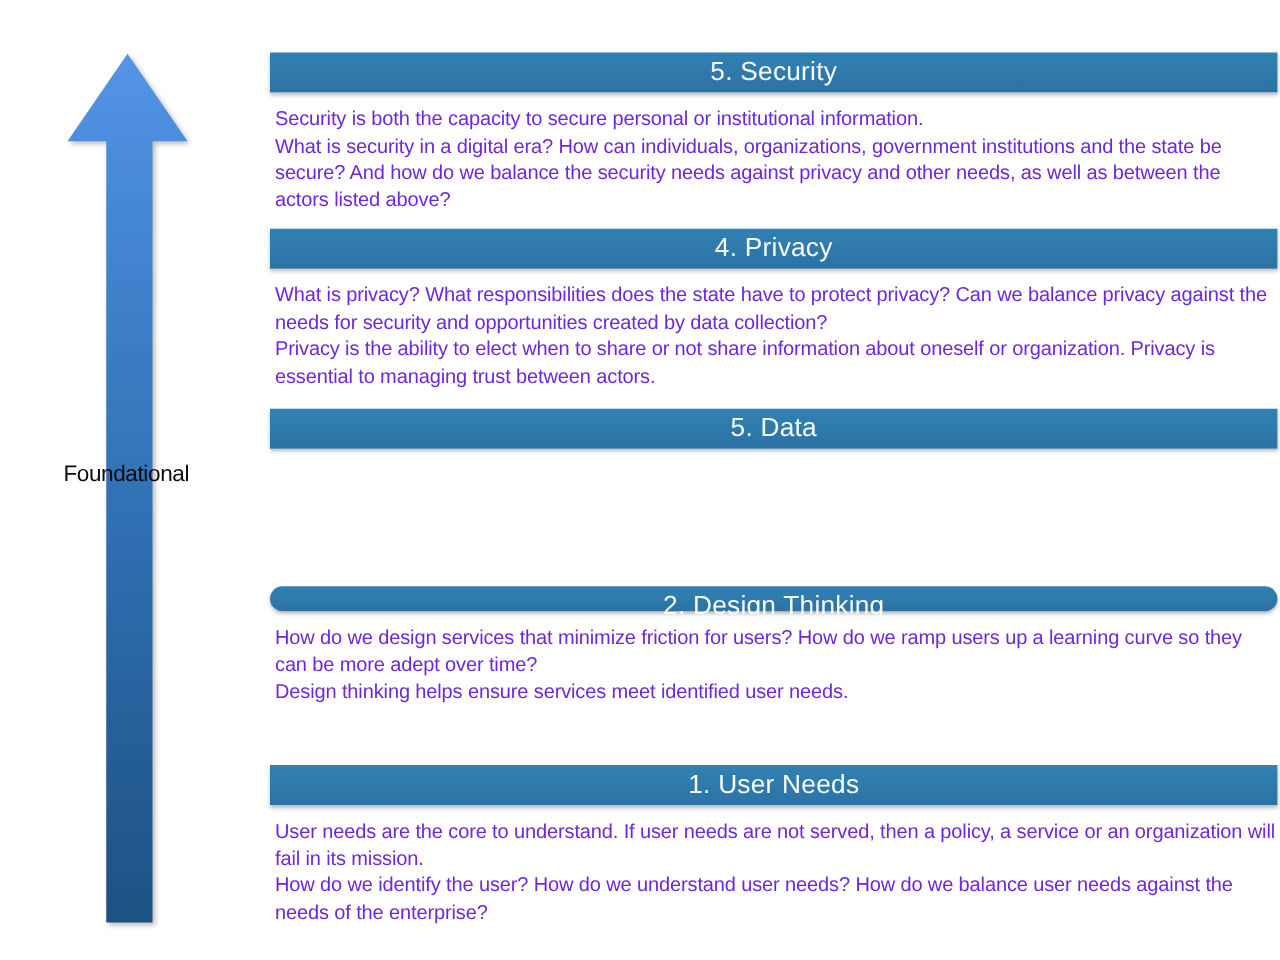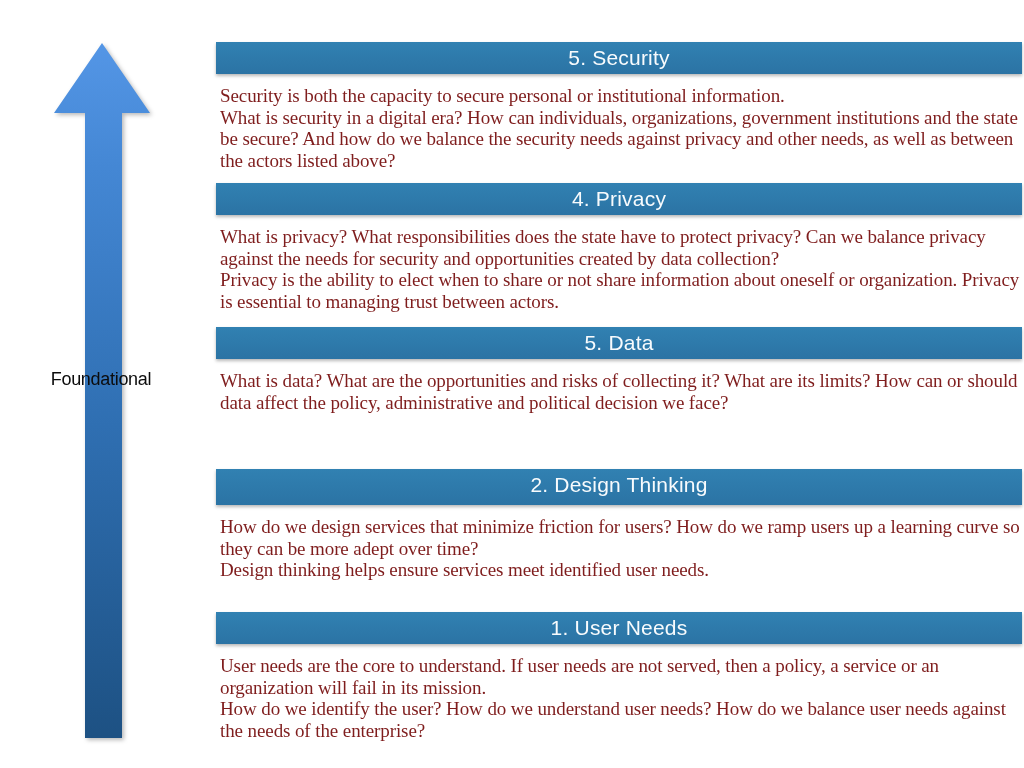--- a/index.html
+++ b/index.html
@@ -60,35 +60,34 @@
     color: #f8fbfd;
     font-size: 21px;
     line-height: 32px;
     font-weight: 400;
     letter-spacing: 0.2px;
   }
   .body {
     margin-top: 11px;
     padding-left: 4px;
     width: 800px;
-    color: #7f1d1d;
-    font-size: 19px;
+    color: #6d28d9;
+    font-size: 16px;
     line-height: 21.5px;
     letter-spacing: -0.1px;
-    font-family: Liberation Serif, serif;
   }
   .body p { margin: 0; }
 
   
   .topic:nth-of-type(1) { top: 42px;  }
   .topic:nth-of-type(2) { top: 183px; }
   .topic:nth-of-type(3) { top: 327px; }
   .topic:nth-of-type(4) { top: 469px; }
   .topic:nth-of-type(5) { top: 612px; }
-  .topic:nth-of-type(4) .bar { height: 36px; }
+  .topic:nth-of-type(4) .bar { height: 20px; border-radius: 15px; }
 </style>
 </head>
 <body>
 
 <div id="slide">
 
   <div id="arrow-wrap">
     <svg width="100" height="700" viewBox="0 0 100 700" aria-hidden="true">
       <defs>
         <linearGradient id="arrowGrad" x1="0" y1="0" x2="0" y2="1">
@@ -124,21 +123,20 @@
       <p>What is privacy? What responsibilities does the state have to protect privacy? Can we balance privacy against the needs for security and opportunities created by data collection?</p>
       <p>Privacy is the ability to elect when to share or not share information about oneself or organization. Privacy is essential to managing trust between actors.</p>
     </div>
   </section>
 
   <section class="topic">
     <div class="bar">
       <span>5. Data</span>
     </div>
     <div class="body">
-      <p>What is data? What are the opportunities and risks of collecting it? What are its limits? How can or should data affect the policy, administrative and political decision we face?</p>
     </div>
   </section>
 
   <section class="topic">
     <div class="bar">
       <span>2. Design Thinking</span>
     </div>
     <div class="body">
       <p>How do we design services that minimize friction for users? How do we ramp users up a learning curve so they can be more adept over time?</p>
       <p>Design thinking helps ensure services meet identified user needs.</p>

